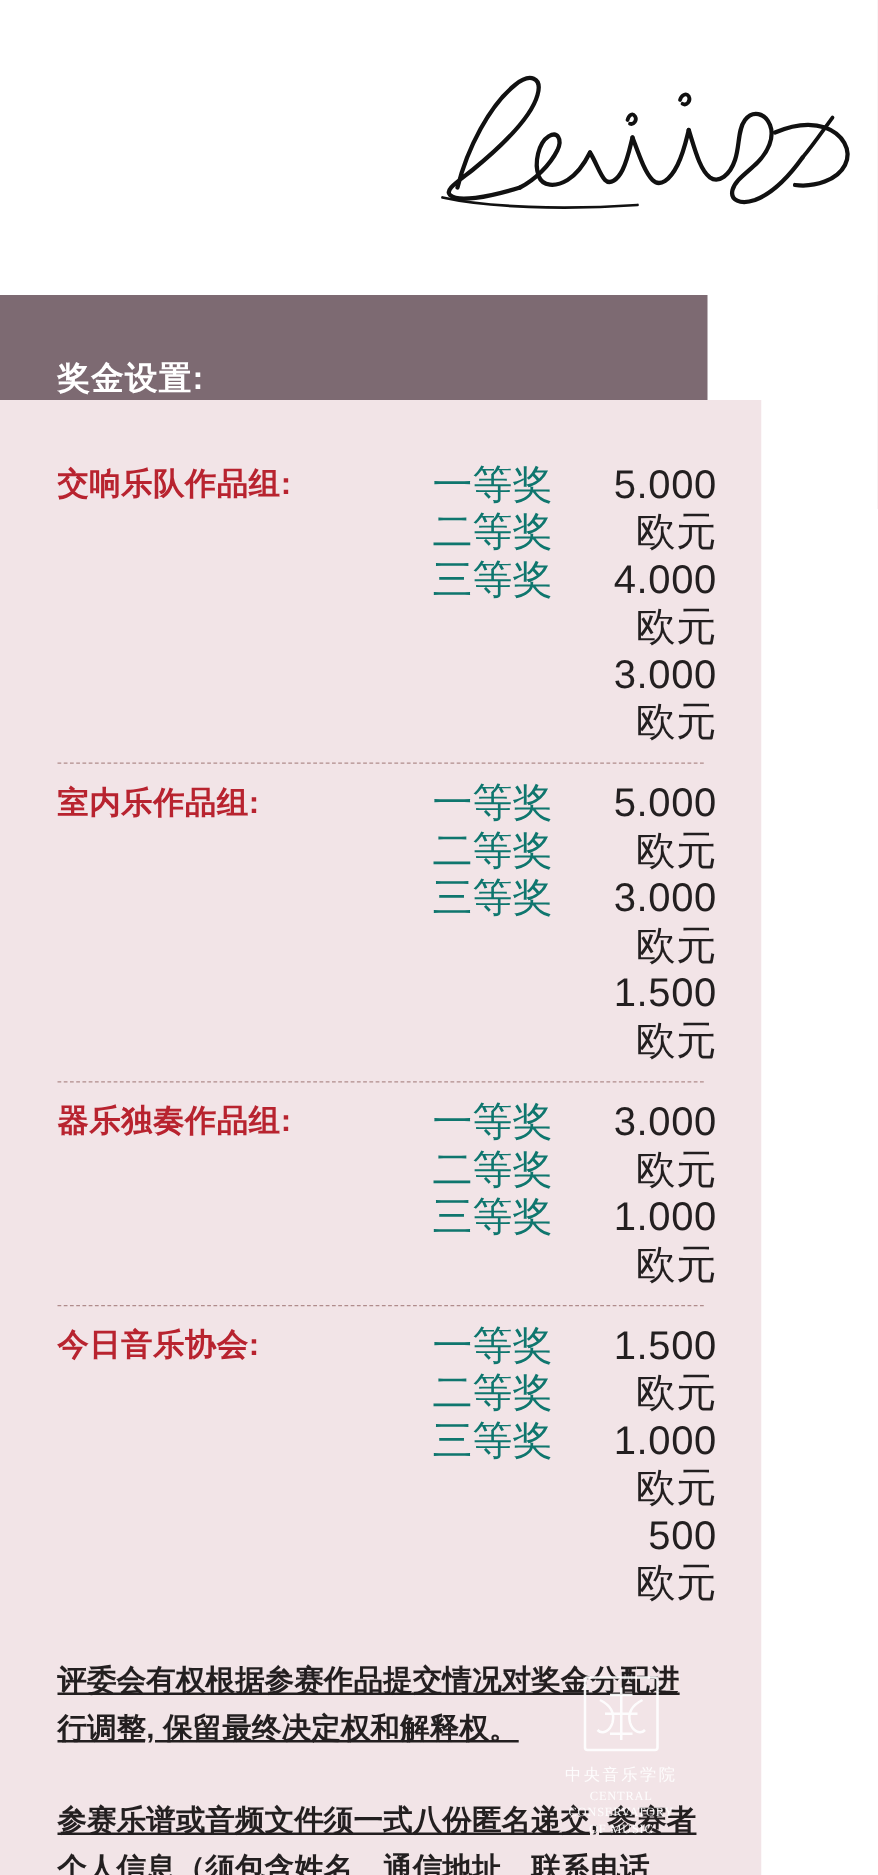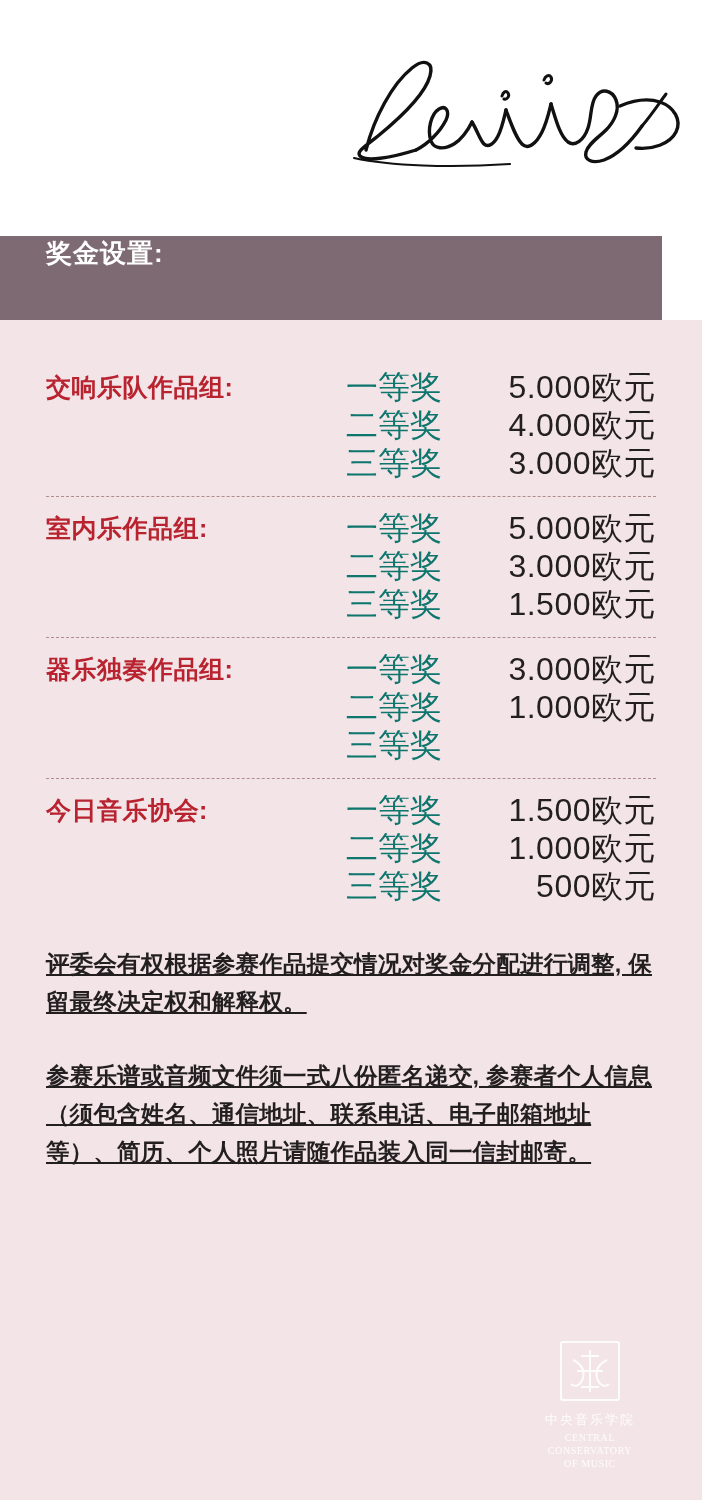--- a/index.html
+++ b/index.html
@@ -31,38 +31,38 @@
     height: 160px;
   }
   .signature svg {
     display: block;
     width: 100%;
     height: 100%;
   }
 
   
   .titlebar {
-    width: 662px;
+    width: 566px;
     height: 84px;
     background: #7d6a72;
     display: flex;
-    align-items: flex-start;
+    align-items: flex-end;
     box-sizing: border-box;
     padding-left: 46px;
   }
   .titlebar-text {
     color: #ffffff;
     font-size: 26px;
     font-weight: bold;
     letter-spacing: 1px;
   }
 
   
   .body-wrap {
-    width: 702px;
+    width: 609px;
     height: 1180px;
     background: #f2e4e7;
     box-sizing: border-box;
     padding: 36px 46px 0 46px;
     position: relative;
   }
 
   
   .prize-table {
     width: 100%;

